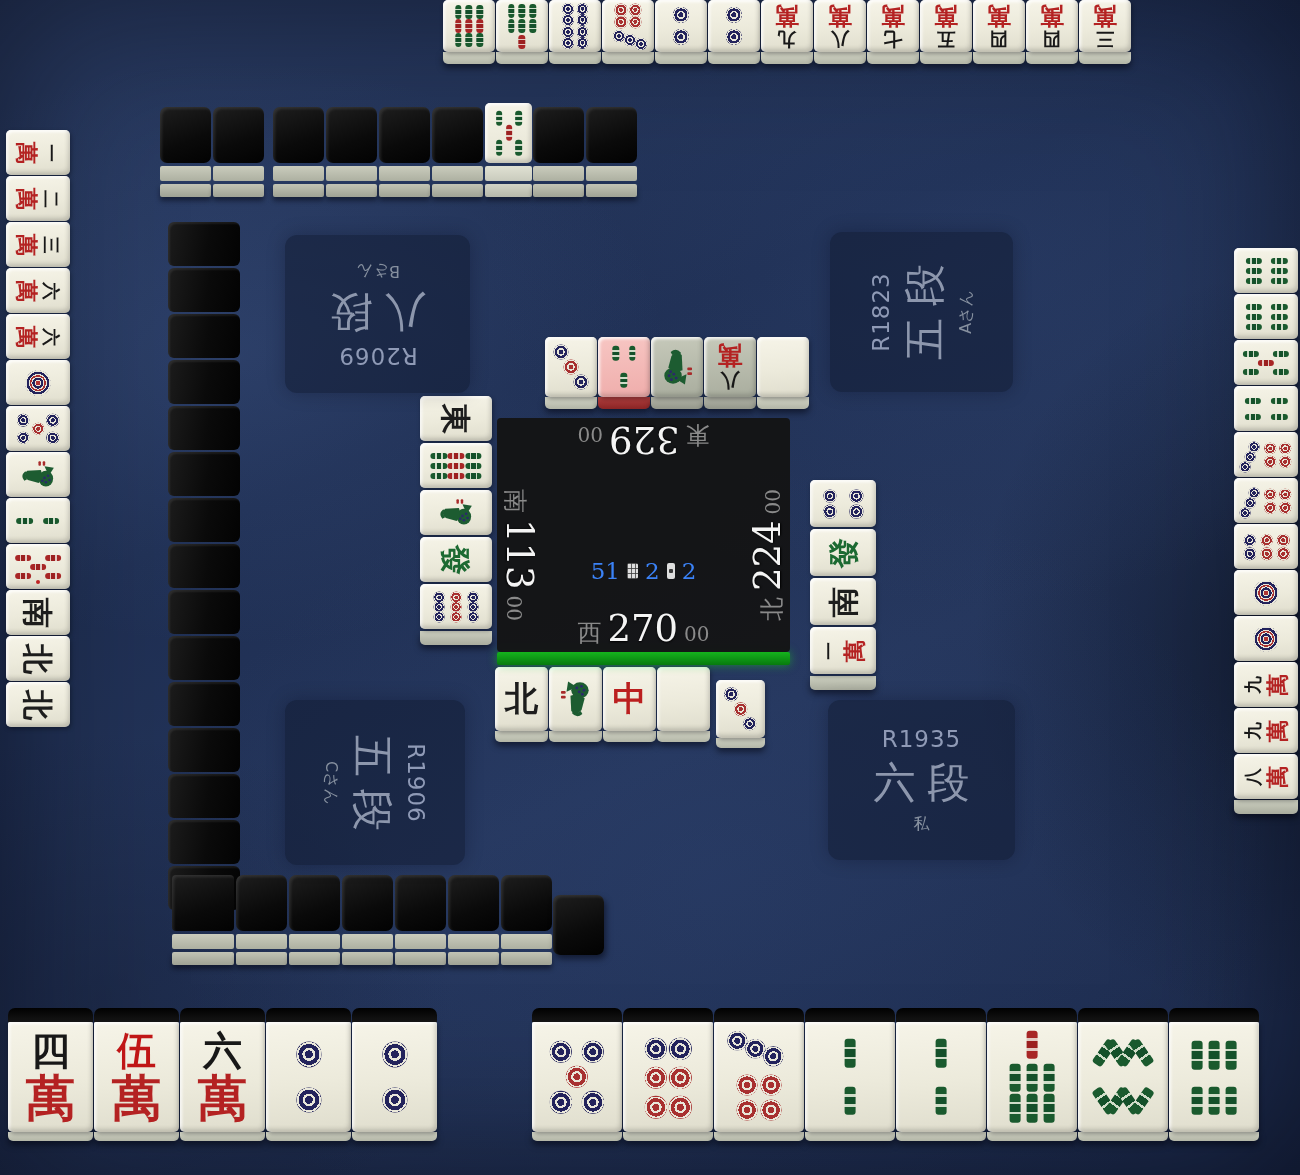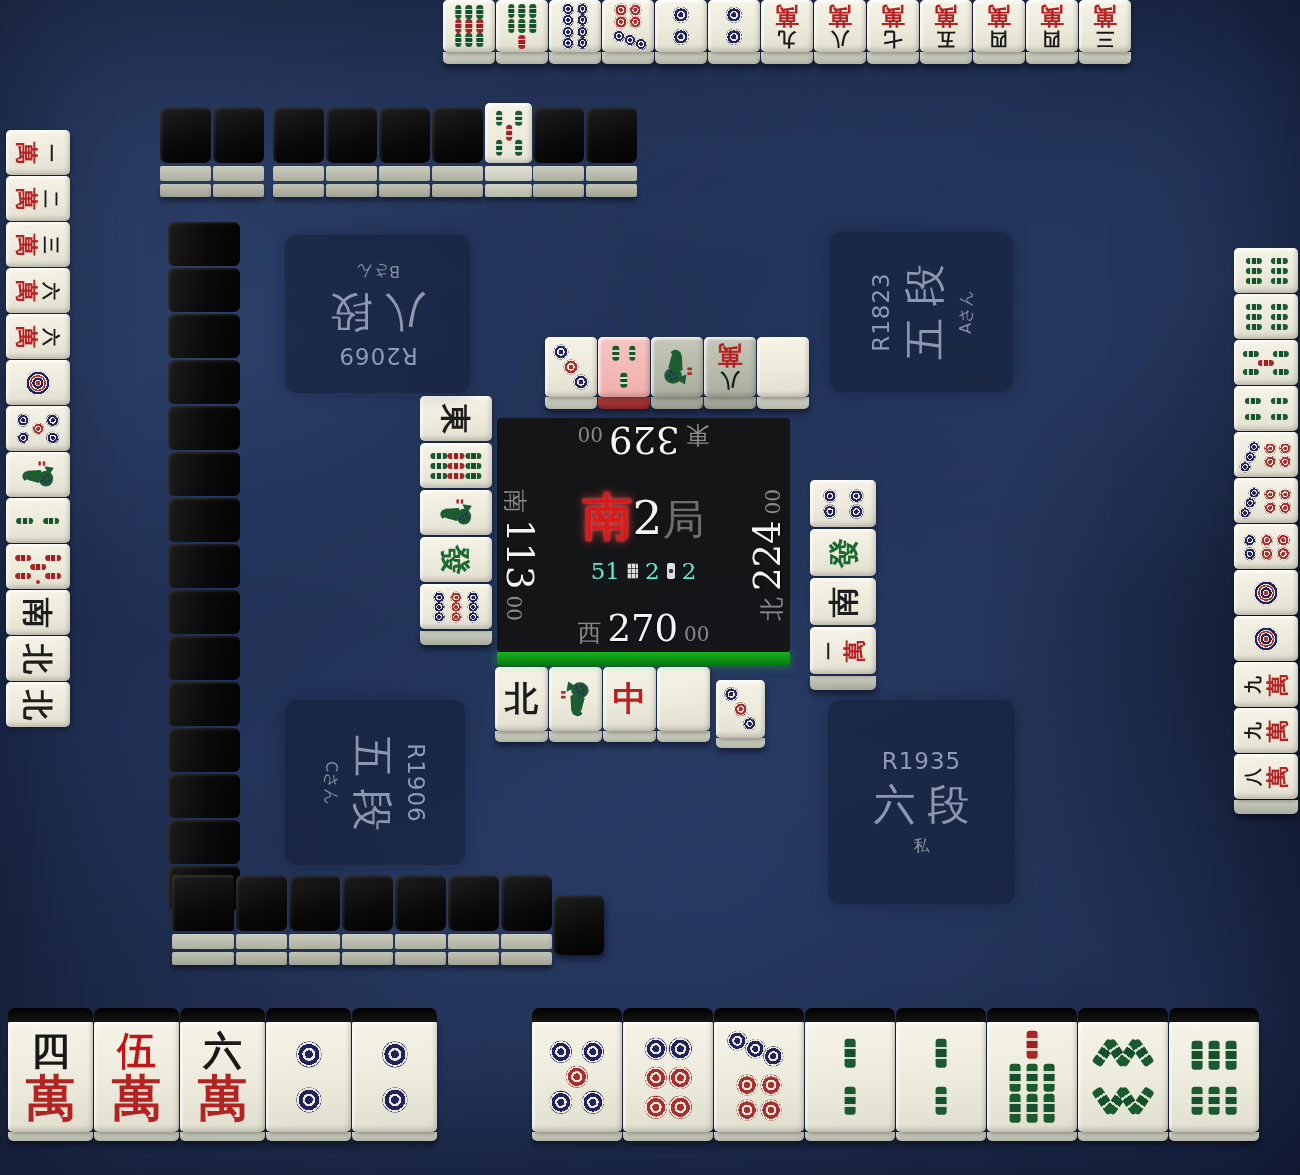--- a/index.html
+++ b/index.html
@@ -83,21 +83,21 @@
   .cp-score{font-size:37px;color:#f4f4f4;text-shadow:0 1px 2px #000}
   .cp-pad{font-size:20px;color:#8a8a8a}
   #cp-top{position:absolute;top:0px;left:0;right:0;text-align:center;transform:rotate(180deg)}
   #cp-bottom{position:absolute;bottom:2px;left:0;right:0;text-align:center}
   #cp-left{position:absolute;left:-63px;top:115px;width:170px;height:44px;text-align:center;transform:rotate(90deg)}
   #cp-right{position:absolute;left:186px;top:115px;width:170px;height:44px;text-align:center;transform:rotate(-90deg)}
   #cp-round{position:absolute;top:66px;left:0;right:0;text-align:center;white-space:nowrap}
   .rd-wind{font-size:50px;font-weight:bold;color:#d41c1c;text-shadow:0 0 10px rgba(255,70,70,.85),0 0 3px rgba(255,120,120,.9)}
   .rd-num{font-size:47px;color:#f4f4f4;text-shadow:0 1px 2px #000}
   .rd-unit{font-size:42px;color:#6e6e6e}
-  #cp-sub{position:absolute;top:140px;left:0;right:0;display:flex;justify-content:center;align-items:center;gap:7px;color:#5eead4;font-size:23px}
+  #cp-sub{position:absolute;top:140px;left:0;right:0;display:flex;justify-content:center;align-items:center;gap:7px;color:#3b82f6;font-size:23px}
   .ic1{width:11px;height:16px;border-radius:2px;background:
       repeating-linear-gradient(90deg,rgba(60,60,60,.8) 0 1px,rgba(0,0,0,0) 1px 4px),
       repeating-linear-gradient(0deg,rgba(60,60,60,.8) 0 1px,rgba(0,0,0,0) 1px 5px),#dedede}
   .ic2{width:8px;height:16px;border-radius:2px;background:radial-gradient(circle at 50% 50%,#3a3a3a 0 2px,rgba(0,0,0,0) 2.5px),#dedede}
   
   .pinfo{position:absolute;background:rgba(14,22,44,.48);border-radius:12px;display:flex;align-items:center;justify-content:center;box-shadow:0 0 18px rgba(0,0,20,.25)}
   .pcol{display:flex;flex-direction:column;align-items:center;gap:3px;color:#8d97ad;font-family:"DejaVu Sans",sans-serif}
   .p-rate{font-size:23px;letter-spacing:1px;color:#8f9ab6}
   .p-rank{font-size:42px;letter-spacing:12px;margin-left:12px;color:#8d97ad;font-family:"DejaVu Serif",serif}
   .p-name{font-size:16px;color:#86909f}
@@ -1065,23 +1065,20 @@
         <span class="cp-pad">00</span>
       </span>
     </div>
     <div id="cp-right">
       <span class="cline">
         <span class="cp-wind">北</span>
         <span class="cp-score">224</span>
         <span class="cp-pad">00</span>
       </span>
     </div>
-    <div id="cp-round">
-      <span class="rd-wind">南</span><span class="rd-num">2</span><span class="rd-unit">局</span>
-    </div>
     <div id="cp-sub">
       <span>51</span>
       <span class="ic1"></span>
       <span>2</span>
       <span class="ic2"></span>
       <span>2</span>
     </div>
     <div id="cp-bottom">
       <span class="cline">
         <span class="cp-wind">西</span>
@@ -1105,21 +1102,21 @@
       <span class="p-name">Aさん</span>
     </div>
   </div>
   <div class="pinfo" style="left:285px;top:700px;width:180px;height:165px">
     <div class="pcol" style="width:150px;height:170px;justify-content:center;transform:rotate(90deg)">
       <span class="p-rate">R1906</span>
       <span class="p-rank">五段</span>
       <span class="p-name">Cさん</span>
     </div>
   </div>
-  <div class="pinfo" style="left:828px;top:700px;width:187px;height:204px">
+  <div class="pinfo" style="left:828px;top:700px;width:187px;height:160px">
     <div class="pcol">
       <span class="p-rate">R1935</span>
       <span class="p-rank">六段</span>
       <span class="p-name">私</span>
     </div>
   </div>
 
 </div>
 
 </body></html>

